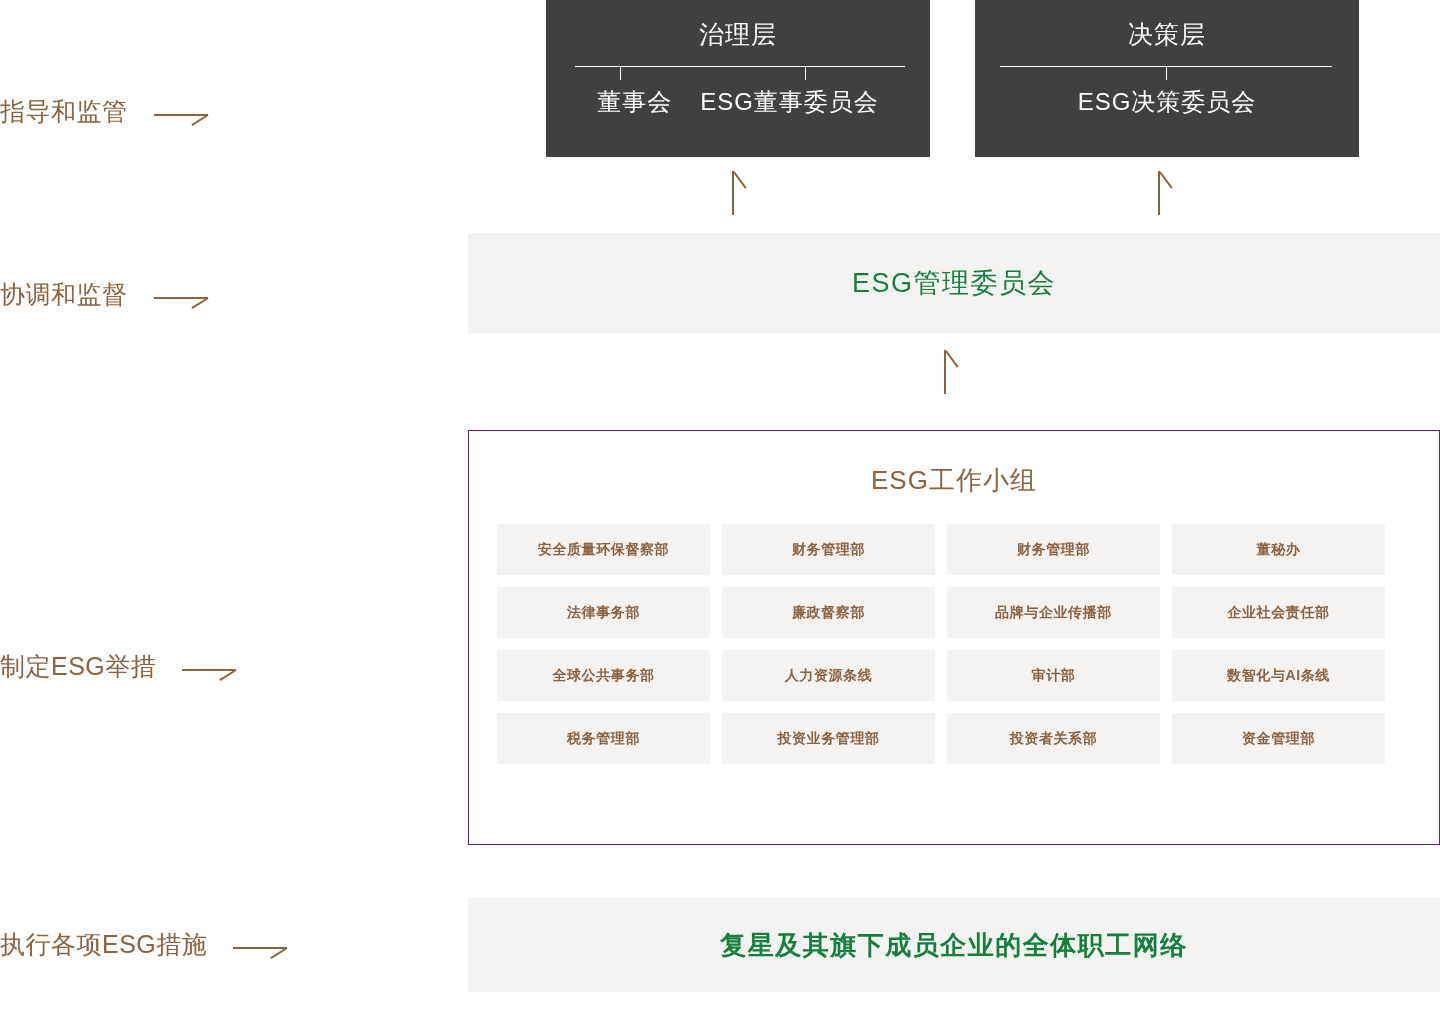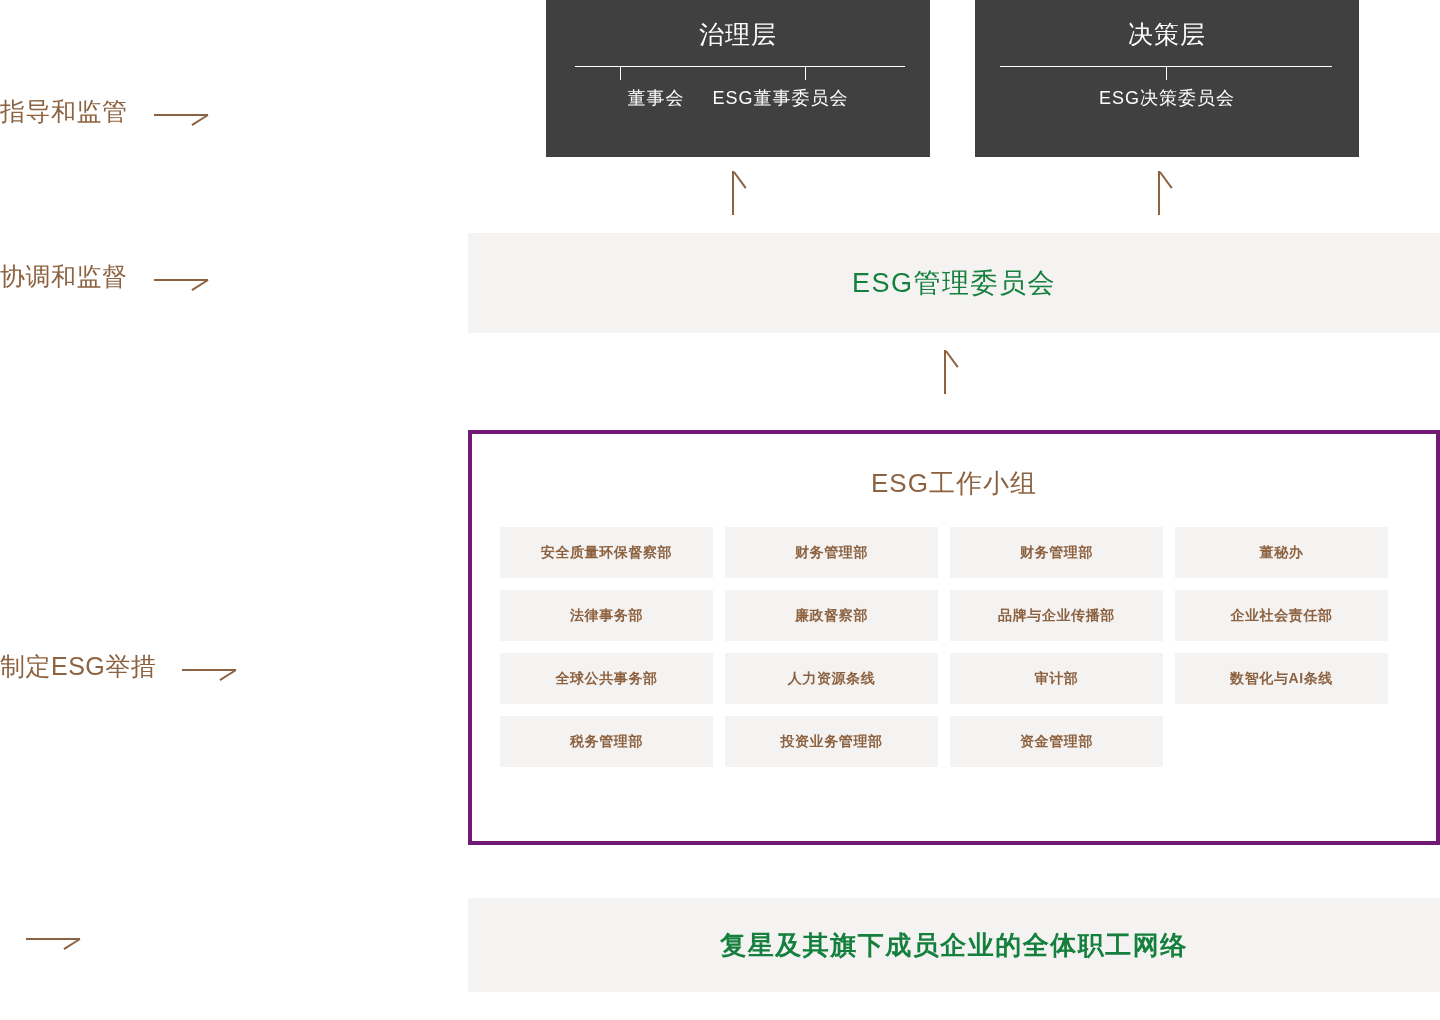--- a/index.html
+++ b/index.html
@@ -52,21 +52,21 @@
     right: 0px;
     bottom: 4px;
     width: 19px;
     height: 2px;
     background: #8d6240;
     transform-origin: right center;
     transform: rotate(-32deg);
   }
 
   #label-guide   { top: 95px;  }
-  #label-coord   { top: 260px; justify-content: space-between; }
+  #label-coord   { top: 278px; justify-content: space-between; }
   #label-measure { top: 650px; }
   #label-execute { top: 928px; }
 
   
   .brown-box {
     position: absolute;
     background: #404040;
     color: #ffffff;
     box-sizing: border-box;
   }
@@ -106,21 +106,21 @@
 
   .brown-children {
     position: absolute;
     top: 86px;
     left: 0;
     width: 100%;
     display: flex;
     justify-content: center;
     align-items: flex-start;
     gap: 28px;
-    font-size: 18px;
+    font-size: 24px;
     font-weight: 400;
     color: #ffffff;
     letter-spacing: 1px;
   }
 
   
   .up-arrow {
     position: absolute;
     width: 22px;
     height: 44px;
@@ -166,21 +166,21 @@
     font-size: 26px; font-weight: 600; letter-spacing: 1.5px;
   }
 
   
   #panel-working-group {
     position: absolute;
     left: 468px;
     top: 430px;
     width: 972px;
     height: 415px;
-    border: 4px solid #701a75;
+    border: 1px solid #701a75;
     box-sizing: border-box;
     background: #ffffff;
   }
   #working-group-title {
     position: absolute;
     top: 32px;
     left: 0;
     width: 100%;
     text-align: center;
     font-size: 26px;
@@ -224,20 +224,21 @@
   <span class="stage-text">协调和监督</span>
   <span class="stage-arrow"></span>
 </div>
 
 <div class="stage-label" id="label-measure">
   <span class="stage-text">制定ESG举措</span>
   <span class="stage-arrow"></span>
 </div>
 
 <div class="stage-label" id="label-execute">
+  <span class="stage-text">执行各项ESG措施</span>
   <span class="stage-arrow"></span>
 </div>
 
 <div class="brown-box" id="box-governance">
   <div class="brown-title">治理层</div>
   <div class="brown-rule"></div>
   <div class="tick" id="tick-board"></div>
   <div class="tick" id="tick-esgboard"></div>
   <div class="brown-children">
     <span>董事会</span>
@@ -281,19 +282,20 @@
     <div class="dept-cell">法律事务部</div>
     <div class="dept-cell">廉政督察部</div>
     <div class="dept-cell">品牌与企业传播部</div>
     <div class="dept-cell">企业社会责任部</div>
     <div class="dept-cell">全球公共事务部</div>
     <div class="dept-cell">人力资源条线</div>
     <div class="dept-cell">审计部</div>
     <div class="dept-cell">数智化与AI条线</div>
     <div class="dept-cell">税务管理部</div>
     <div class="dept-cell">投资业务管理部</div>
+    <div class="dept-cell">投资者关系部</div>
     <div class="dept-cell">资金管理部</div>
   </div>
 </div>
 
 <div class="grey-bar" id="bar-workforce">
   <span>复星及其旗下成员企业的全体职工网络</span>
 </div>
 
 </body></html>

